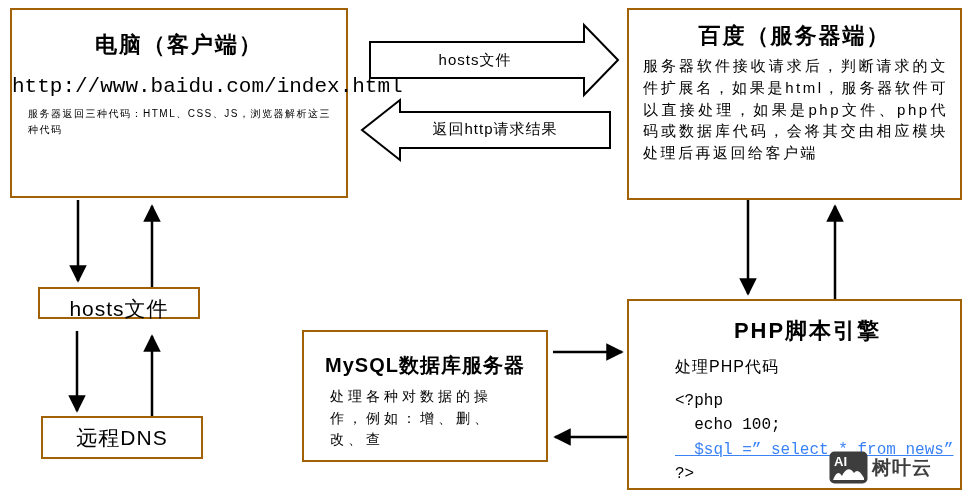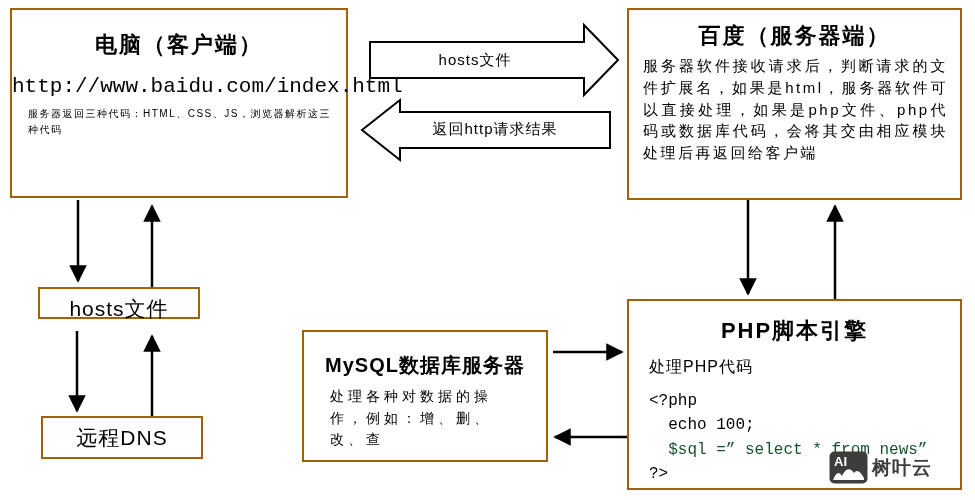--- a/index.html
+++ b/index.html
@@ -87,41 +87,41 @@
     letter-spacing: 1px;
   }
   .mysql-body {
     margin: 7px 20px 0 26px;
     font-size: 14px;
     line-height: 1.55;
     letter-spacing: 4px;
   }
 
   
-  .php-box { left: 627px; top: 299px; width: 335px; height: 191px; }
+  .php-box { left: 627px; top: 299px; width: 335px; height: 191px; padding-left: 26px; }
   .php-title {
     margin-top: 15px;
     text-align: center;
     font-size: 22px;
     font-weight: bold;
     letter-spacing: 2px;
   }
   .php-subtitle {
     margin: 11px 0 0 20px;
     font-size: 16px;
     letter-spacing: 1px;
   }
   .php-code {
     margin: 11px 0 0 20px;
     font-family: "Liberation Mono", monospace;
     font-size: 16px;
     line-height: 1.52;
   }
   .code-line { white-space: pre; }
-  .code-line.red { color: #14532d; }
+  .code-line.red { color: #3b82f6; text-decoration: underline; }
 
   
   .arrow-label {
     position: absolute;
     font-size: 15px;
     letter-spacing: 1px;
     text-align: center;
   }
   .req-label { left: 380px; top: 51px; width: 190px; }
   .res-label { left: 395px; top: 120px; width: 200px; }

